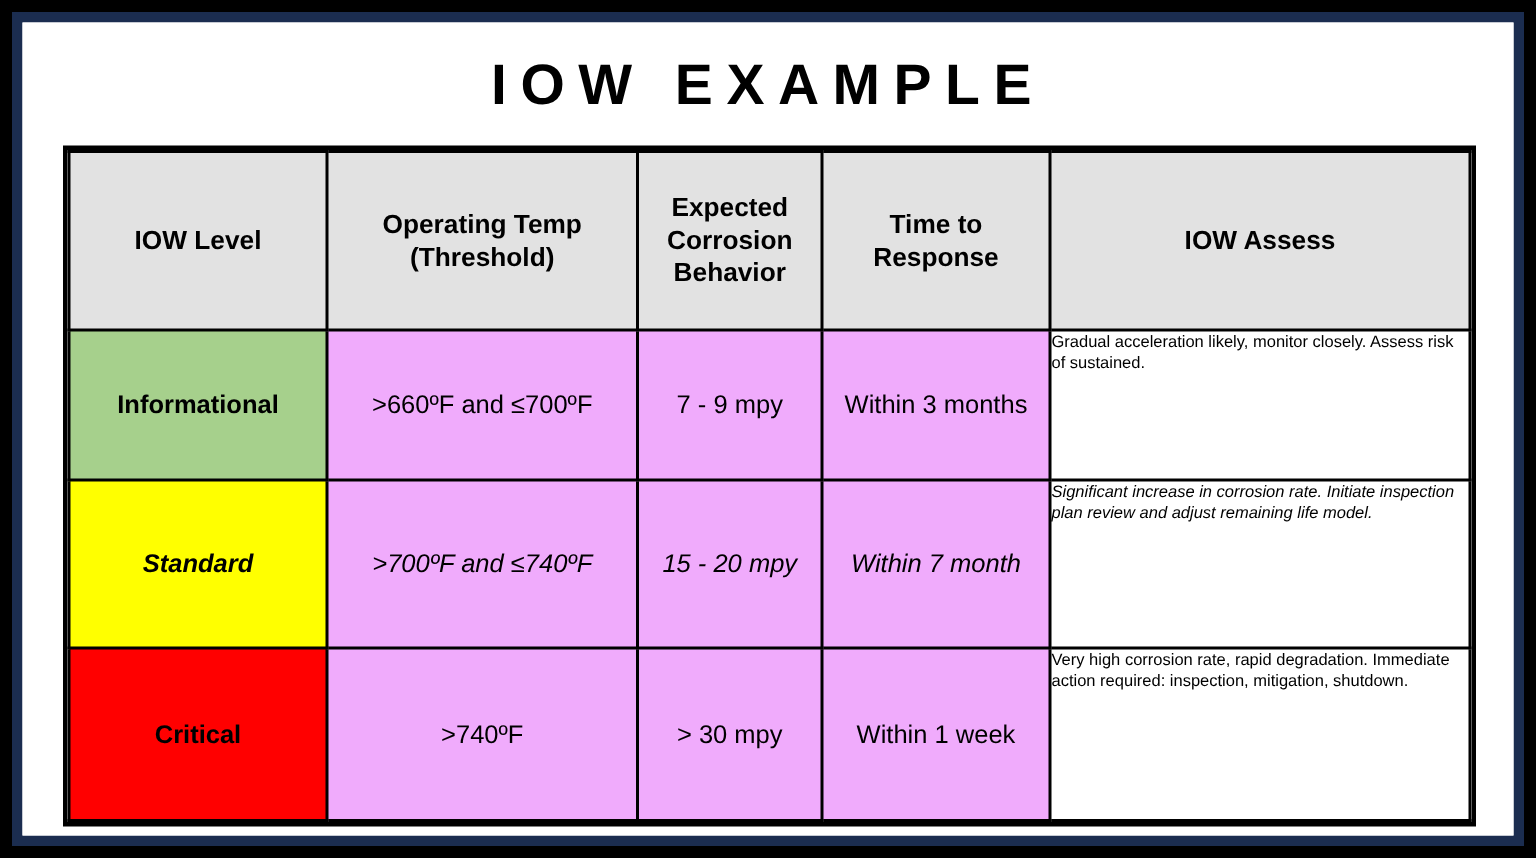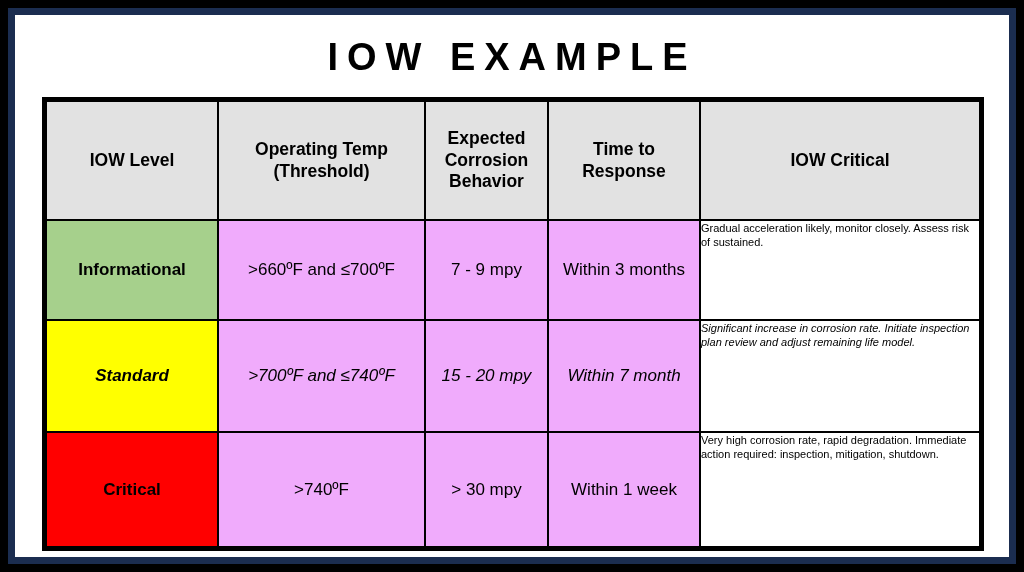--- a/index.html
+++ b/index.html
@@ -171,21 +171,21 @@
               <th>
                 <span>Expected</span><br>
                 <span>Corrosion</span><br>
                 <span>Behavior</span>
               </th>
               <th>
                 <span>Time to</span><br>
                 <span>Response</span>
               </th>
               <th>
-                <span>IOW Critical</span>
+                <span>IOW Assess</span>
               </th>
             </tr>
           </thead>
           <tbody>
             <tr class="row-1">
               <td class="level-cell level-green">Informational</td>
               <td class="val-cell">&gt;660ºF and ≤700ºF</td>
               <td class="val-cell">7 - 9 mpy</td>
               <td class="val-cell">Within 3 months</td>
               <td class="actions-cell">Gradual acceleration likely, monitor closely. Assess risk of sustained.</td>

